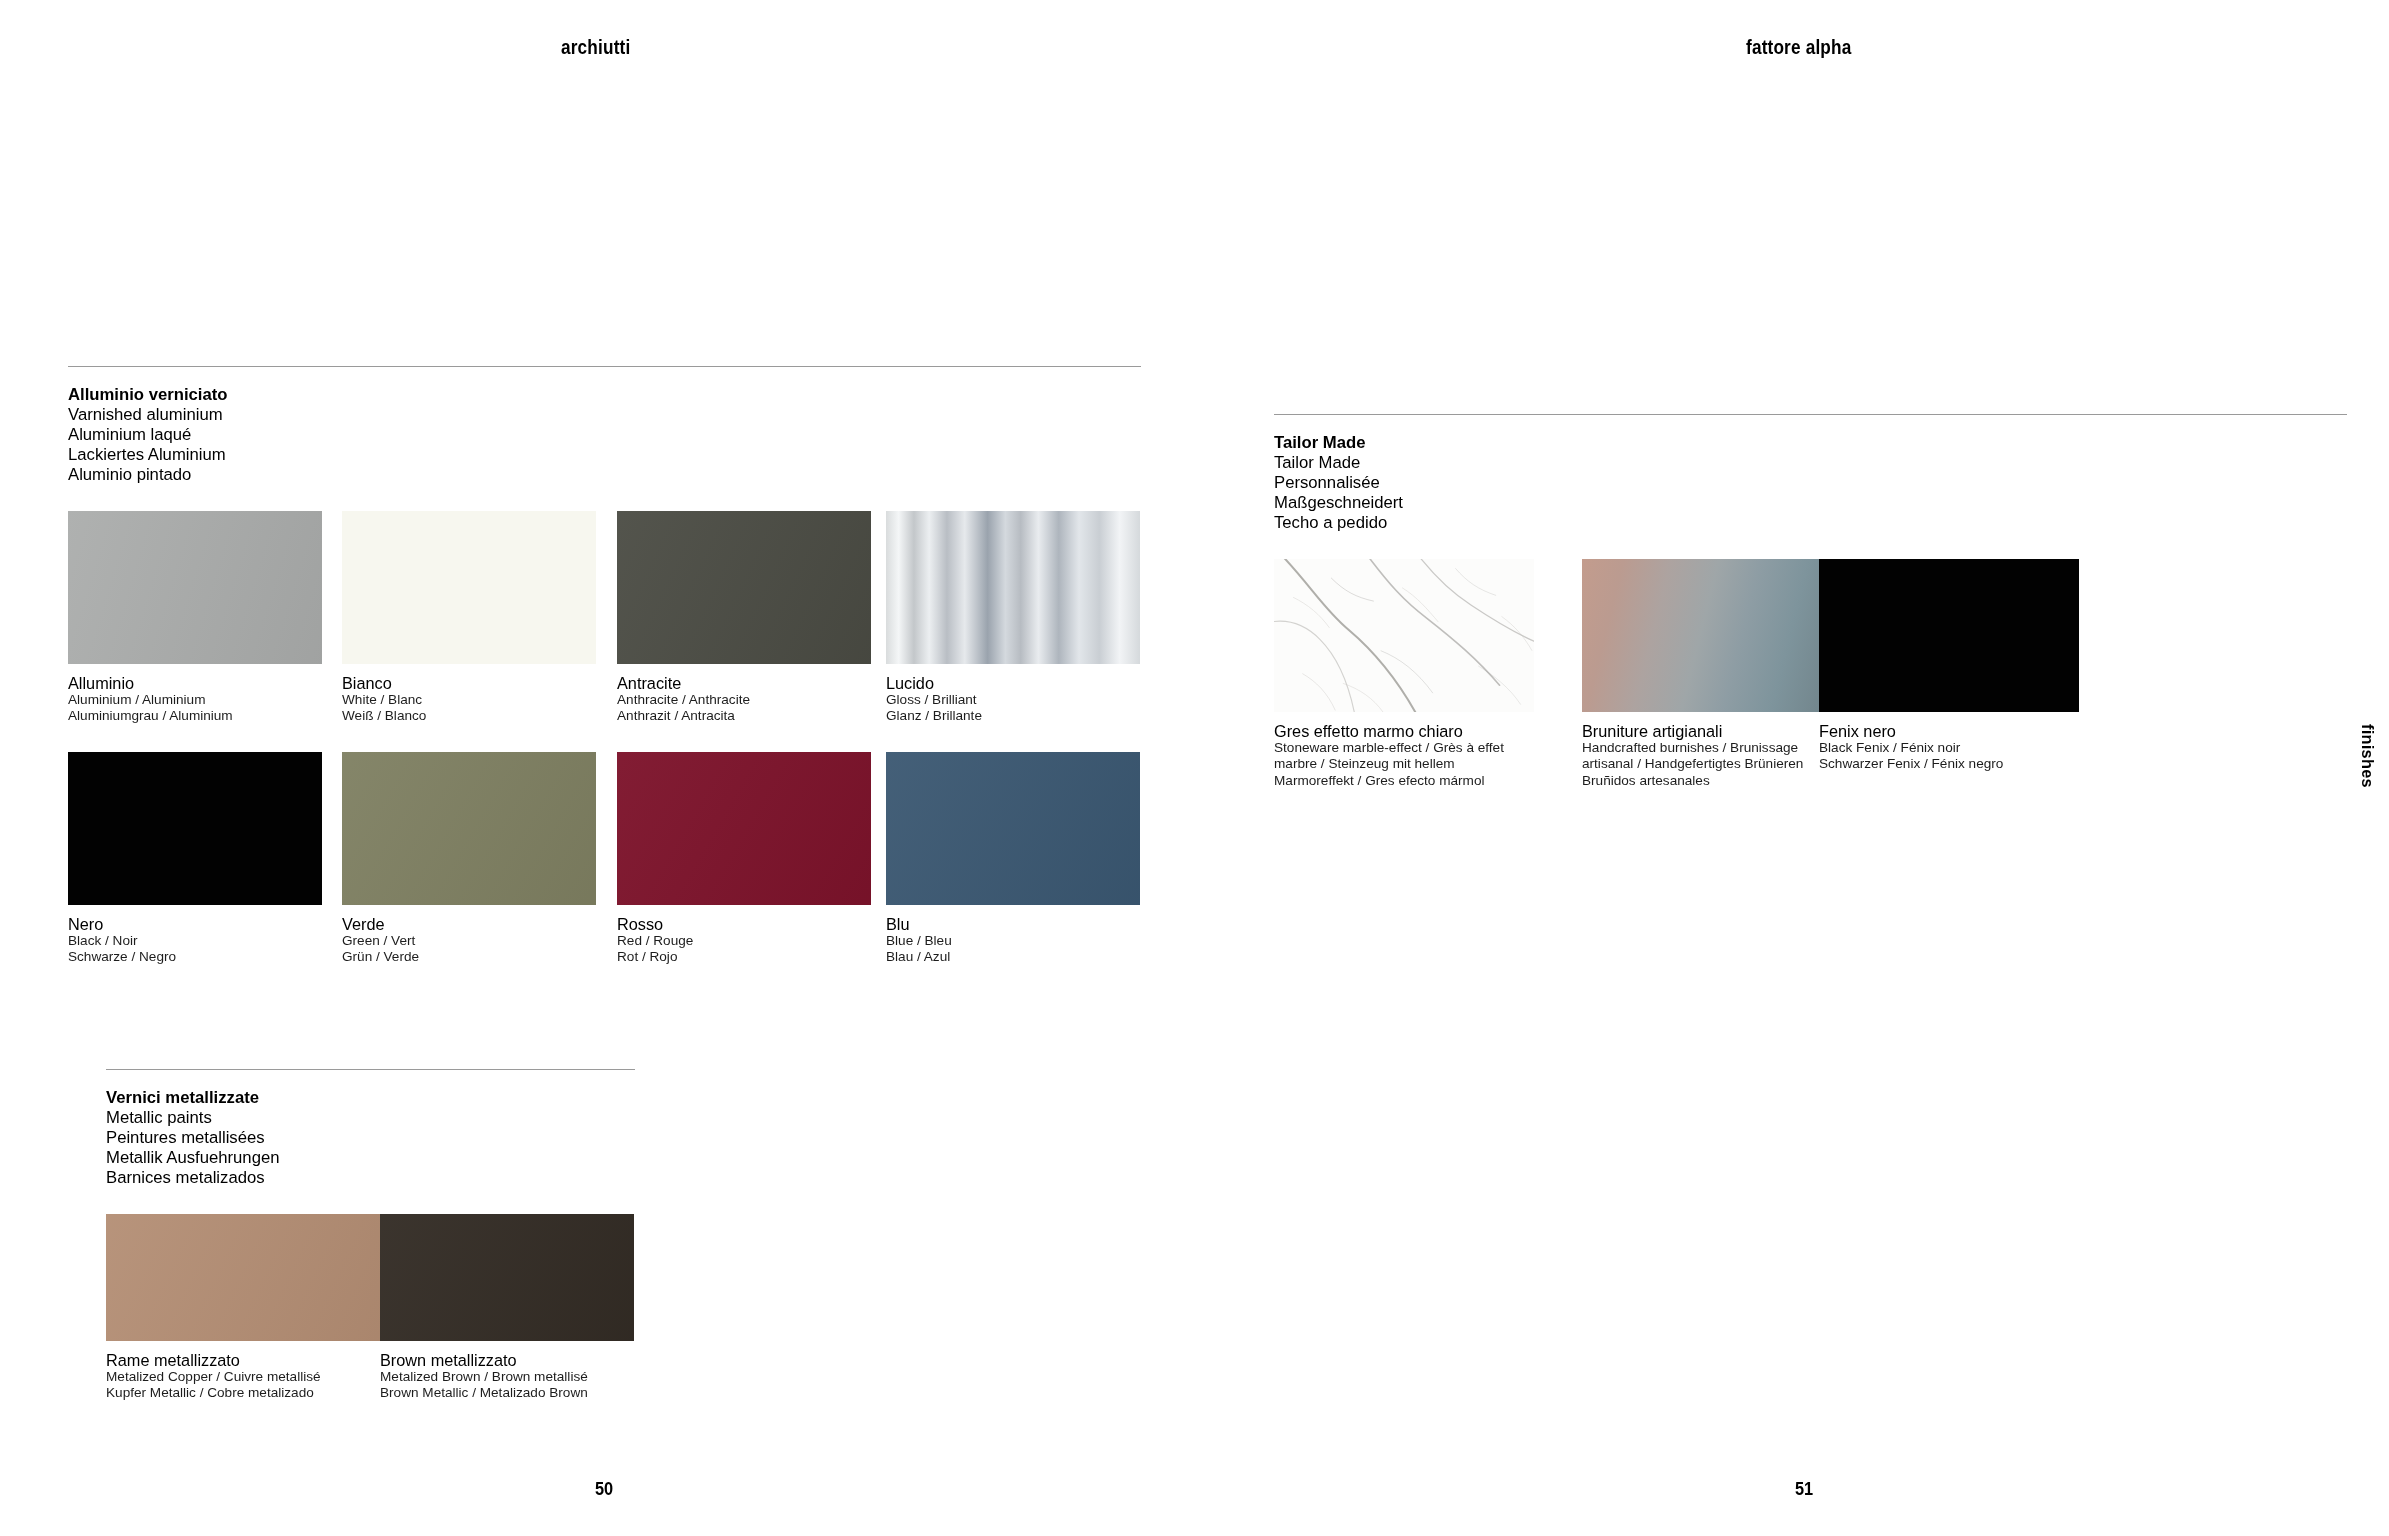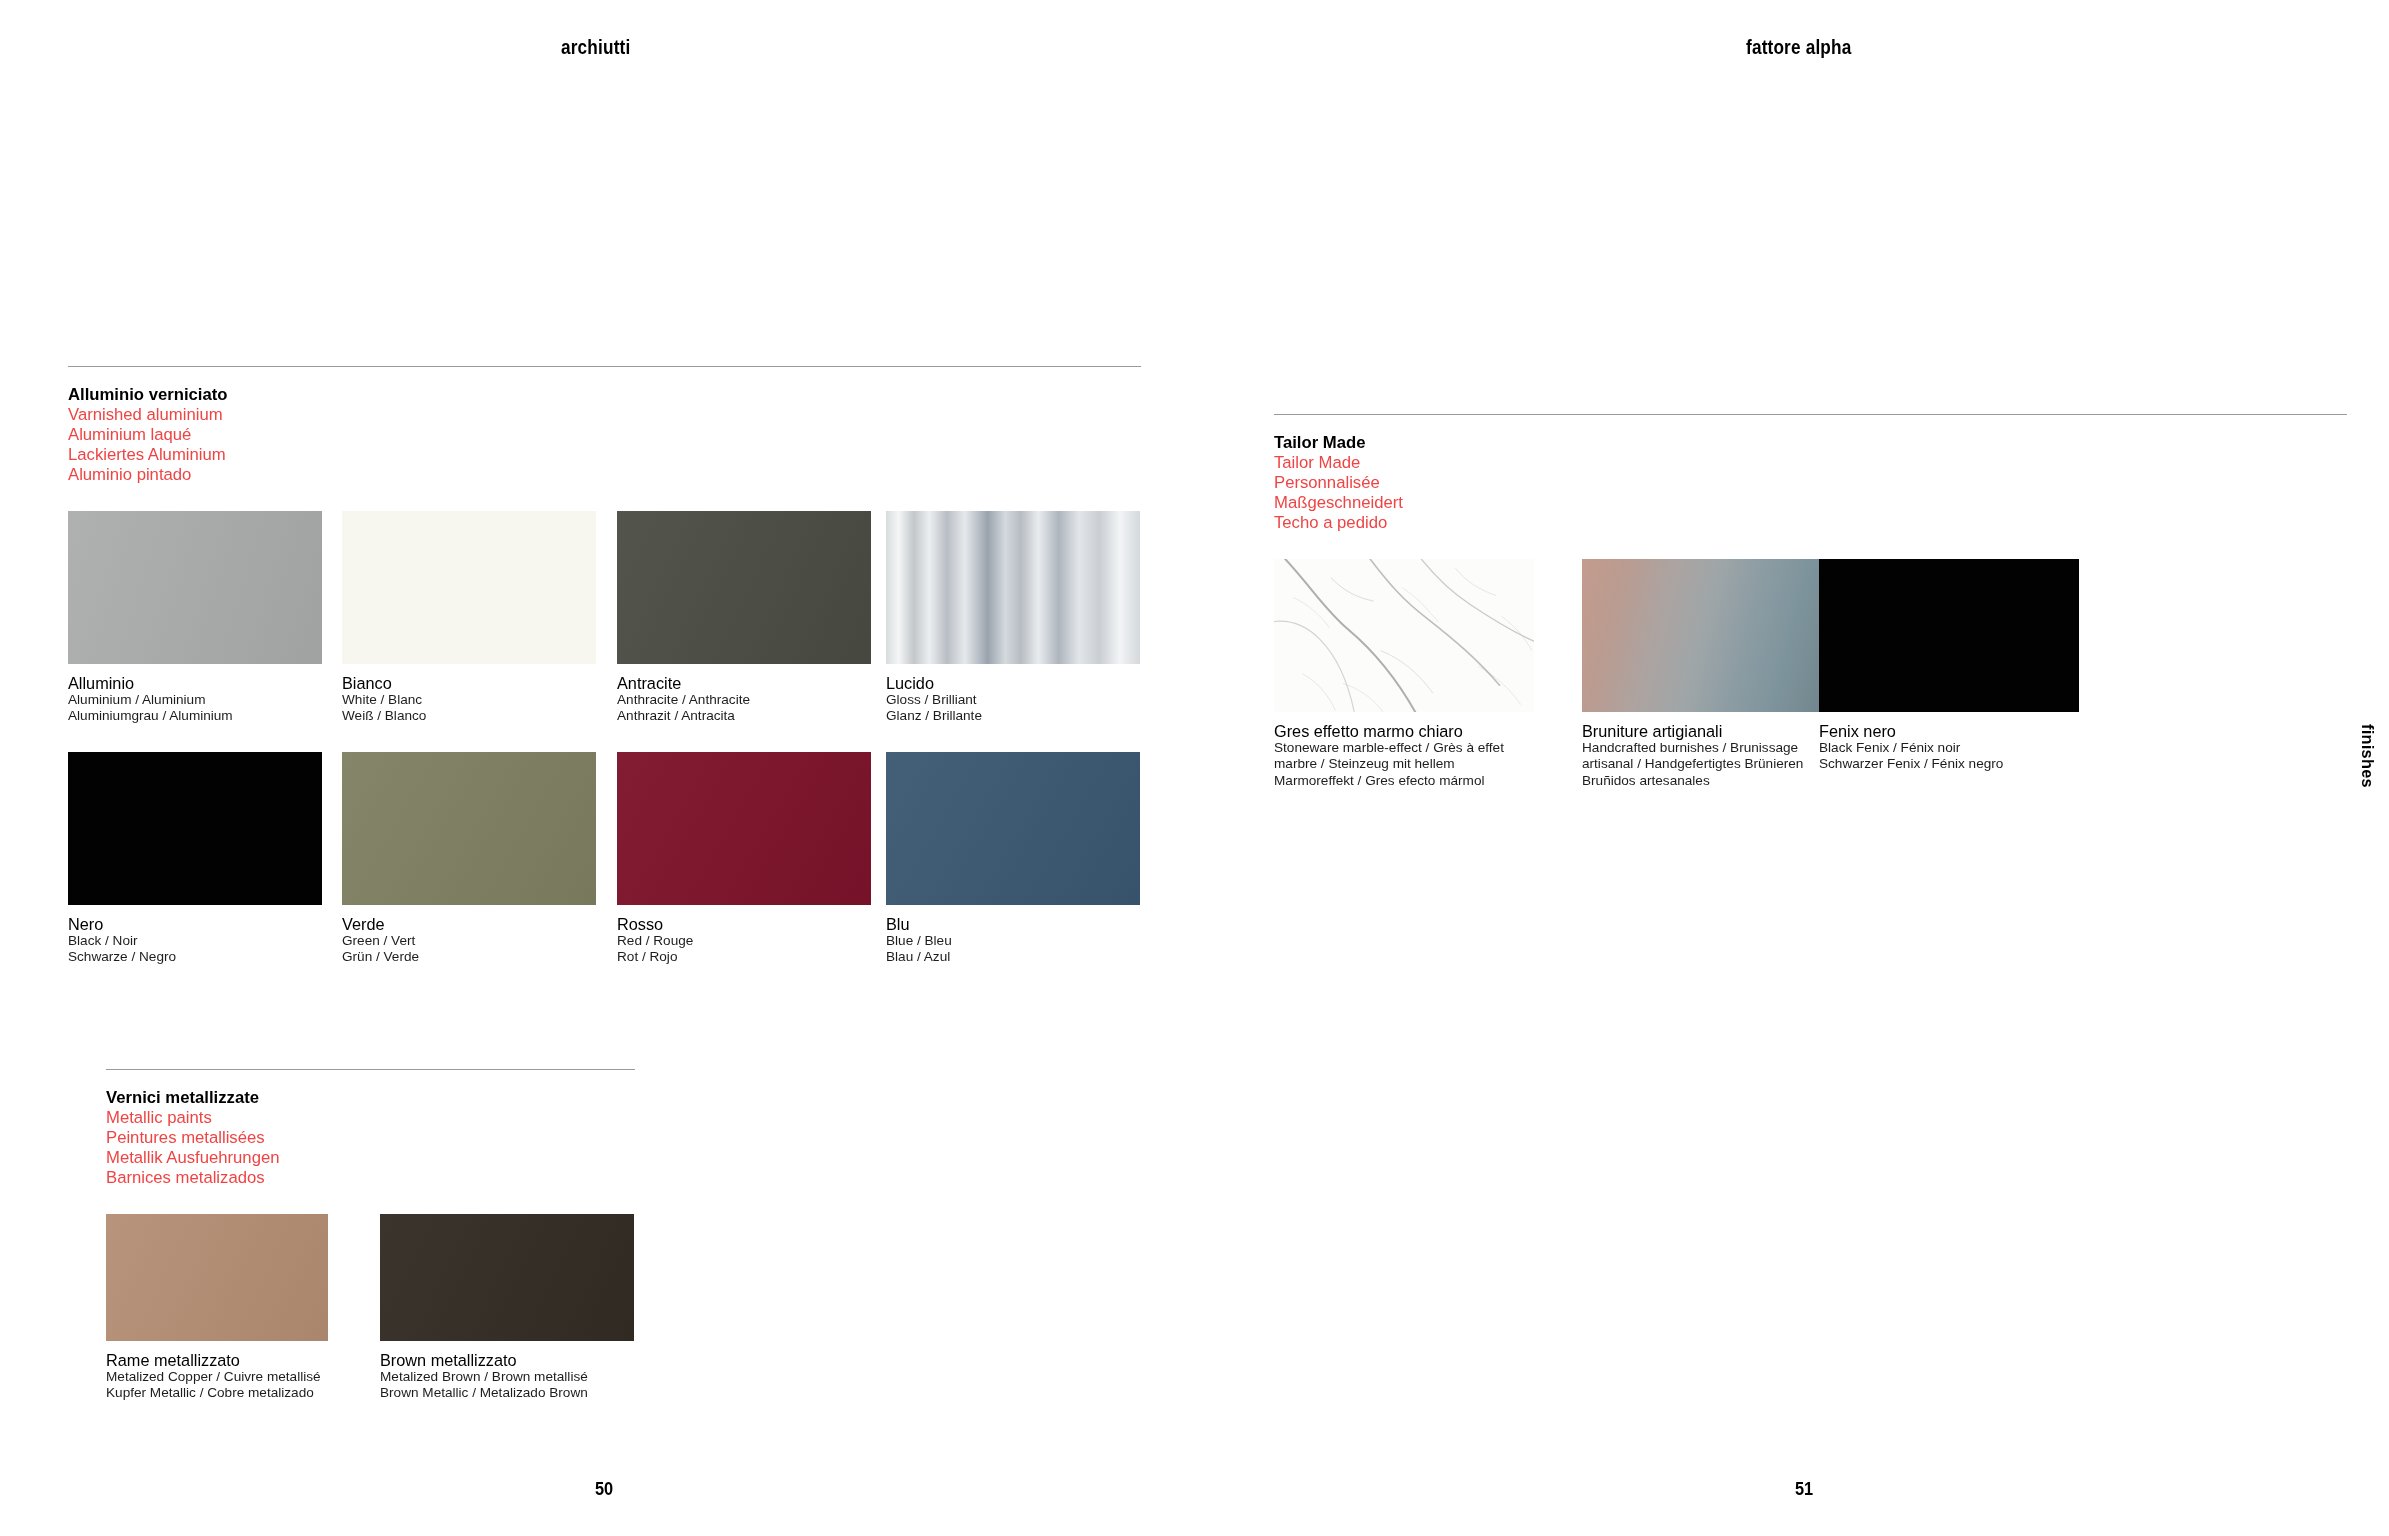--- a/index.html
+++ b/index.html
@@ -79,21 +79,21 @@
   }
   .section-heading {
     margin-top: 18px;
     font-size: 0;
     line-height: 0;
   }
   .section-heading .line {
     display: block;
     font-size: 16.7px;
     line-height: 20px;
-    color: #ef4444;
+    color: #000000;
     white-space: nowrap;
   }
   .section-heading .line.title {
     font-weight: 700;
     color: #000;
   }
 
   
   .swatch-row { position: relative; }
   .swatch {
@@ -291,21 +291,21 @@
       <div class="section-heading">
         <span class="line title">Vernici metallizzate</span>
         <span class="line">Metallic paints</span>
         <span class="line">Peintures metallisées</span>
         <span class="line">Metallik Ausfuehrungen</span>
         <span class="line">Barnices metalizados</span>
       </div>
 
       <div class="swatch-row" style="height:210px; margin-top:26px;">
 
-        <div class="swatch" style="left:0px; width:222px; height:127px;">
+        <div class="swatch" style="left:0px; width:274px; height:127px;">
           <span class="chip chip-rame"></span>
           <div class="caption">
             <span class="name">Rame metallizzato</span>
             <span class="sub">Metalized Copper / Cuivre metallisé</span>
             <span class="sub">Kupfer Metallic / Cobre metalizado</span>
           </div>
         </div>
 
         <div class="swatch" style="left:274px; width:254px; height:127px;">
           <span class="chip chip-brown"></span>

